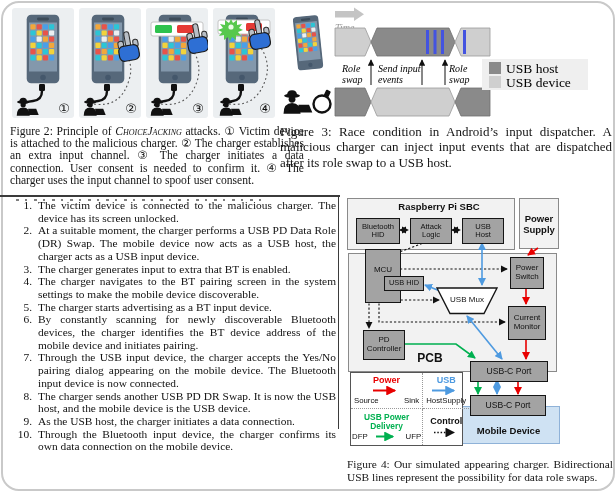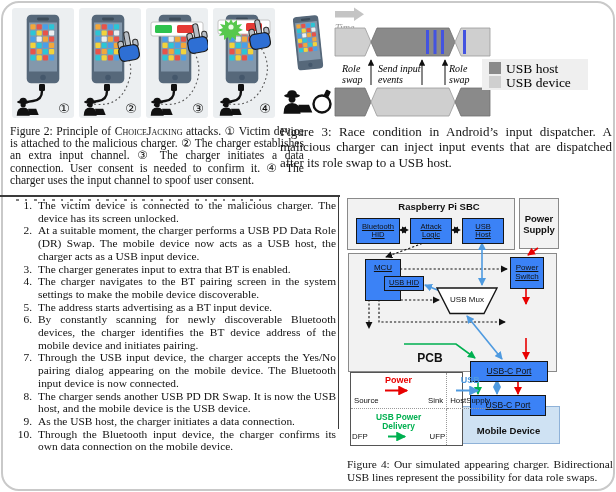--- a/index.html
+++ b/index.html
@@ -6,21 +6,21 @@
   .page{position:relative;width:616px;height:492px;background:#fff;overflow:hidden;
         font-family:"Liberation Serif","DejaVu Sans",serif;color:#111;}
   .card-border{position:absolute;inset:1px;border:2px solid #c9c9c9;border-radius:18px;pointer-events:none;}
 
   
   .f2-panel{position:absolute;top:8px;width:62px;height:110px;background:#eceff1;border-radius:3px;}
   .f2-num{position:absolute;right:4px;bottom:2px;font-size:13px;color:#111;
           font-family:"DejaVu Sans","Liberation Serif",serif;}
   .caption{position:absolute;text-align:justify;color:#151515;}
   .cap2{left:10px;top:126px;width:294px;font-size:11.6px;line-height:12.2px;}
-  .sc{font-variant:small-caps;}
+  .sc{font-variant:small-caps;font-style:italic;}
   .cap3{left:280px;top:124px;width:332px;font-size:13px;line-height:15.4px;}
   .cap4{left:347px;top:458px;width:266px;font-size:11.4px;line-height:12.8px;}
 
   
   .hrule{position:absolute;left:0;top:194.5px;width:340px;height:2px;background:#3b3b3b;}
   .vrule{position:absolute;left:337.5px;top:195px;width:1.5px;height:234px;background:#3b3b3b;}
   .frag{position:absolute;left:16px;top:198.5px;width:250px;height:2.2px;opacity:.75;
         background:repeating-linear-gradient(90deg,#555 0 3px,transparent 3px 9px,#555 9px 11px,transparent 11px 18px);}
 
   
@@ -31,34 +31,34 @@
 
   
   .fig3{position:absolute;left:280px;top:4px;width:332px;height:118px;}
   .f3txt{font-family:"Liberation Serif",serif;}
 
   
   .fig4{position:absolute;left:344px;top:196px;width:268px;height:260px;
         font-family:"Liberation Sans","DejaVu Sans",sans-serif;}
   .f4container{position:absolute;background:#f2f2f2;border:1px solid #8a8a8a;z-index:1;}
   .f4svg{position:absolute;inset:0;z-index:2;pointer-events:none;}
-  .f4box{position:absolute;background:#3b82f6;border:1.3px solid #151515;z-index:3;
+  .f4box{position:absolute;background:#a3a3a3;border:1.3px solid #151515;z-index:3;
          display:flex;align-items:center;justify-content:center;text-align:center;
-         font-size:8px;line-height:1.12;white-space:pre-line;color:#111;text-decoration:underline;}
+         font-size:8px;line-height:1.12;white-space:pre-line;color:#111;}
   .f4title{position:absolute;font-weight:bold;font-size:9.5px;text-align:center;z-index:2;white-space:pre-line;color:#111;}
   .f4mux{position:absolute;z-index:3;}
   .f4mobile{position:absolute;background:#cfe2f3;border:1px solid #8fb2d8;z-index:1;}
   .f4legend{position:absolute;left:6px;top:176px;width:111px;height:72px;border:1.2px solid #555;
             background:#fff;z-index:3;display:grid;grid-template-columns:1fr 1fr;grid-template-rows:1fr 1fr;}
   .lcell{display:flex;flex-direction:column;align-items:center;justify-content:center;gap:1px;padding:1px;}
   .lcell.br{border-right:1px dotted #999;}
   .lcell.bb{border-bottom:1px dotted #999;}
   .ltitle{font-weight:bold;font-size:9px;line-height:1.05;text-align:center;white-space:pre-line;}
   .lrow{display:flex;justify-content:space-between;width:100%;font-size:7.8px;padding:0 2px;box-sizing:border-box;}
-  .lrow3{display:flex;align-items:center;gap:18px;font-size:7.8px;}
+  .lrow3{display:flex;align-items:center;gap:6px;font-size:7.8px;}
   .red{color:#e80000;} .blue{color:#4e9ae0;} .green{color:#00b050;}
 </style>
 </head>
 <body>
 
 <div class="page">
   <div class="card-border"></div>
 
   <svg width="0" height="0" style="position:absolute" aria-hidden="true">
     <defs>
@@ -254,21 +254,21 @@
     <div class="step">
         <span class="step-num">3.</span>
         <span class="step-text">The charger generates input to extra that BT is enabled.</span>
       </div>
     <div class="step">
         <span class="step-num">4.</span>
         <span class="step-text">The charger navigates to the BT pairing screen in the system settings to make the mobile device discoverable.</span>
       </div>
     <div class="step">
         <span class="step-num">5.</span>
-        <span class="step-text">The address starts advertising as a BT input device.</span>
+        <span class="step-text">The charger starts advertising as a BT input device.</span>
       </div>
     <div class="step">
         <span class="step-num">6.</span>
         <span class="step-text">By constantly scanning for newly discoverable Bluetooth devices, the charger identifies the BT device address of the mobile device and initiates pairing.</span>
       </div>
     <div class="step">
         <span class="step-num">7.</span>
         <span class="step-text">Through the USB input device, the charger accepts the Yes/No pairing dialog appearing on the mobile device. The Bluetooth input device is now connected.</span>
       </div>
     <div class="step">
@@ -318,28 +318,32 @@
       <polyline points="60,148 112,148 131,162" fill="none" stroke="#00b050" stroke-width="1.6" marker-end="url(#mG)"></polyline>
       <line x1="134" y1="184" x2="134" y2="198" stroke="#00b050" stroke-width="1.6" marker-end="url(#mG)"></line>
     </svg>
 
     <div class="f4box" style="left:12px;top:22px;width:42px;height:24px;font-size:7.6px">Bluetooth
 HID</div>
     <div class="f4box" style="left:66px;top:22px;width:40px;height:24px;font-size:7.6px">Attack
 Logic</div>
     <div class="f4box" style="left:118px;top:22px;width:40px;height:24px;font-size:7.6px">USB
 Host</div>
-    <div class="f4box" style="left:21px;top:63px;width:34px;height:36px;align-items:flex-start;padding-top:4px">MCU</div>
+    <div class="f4box" style="left:21px;top:53px;width:34px;height:36px;align-items:flex-start;padding-top:16px">MCU</div>
     <div class="f4box" style="left:40px;top:80px;width:38px;height:13px;font-size:7.4px">USB HID</div>
     <svg class="f4mux" style="left:92px;top:91px" width="62" height="28">
       <polygon points="1,1 61,1 48,26.5 14,26.5" fill="#fff" stroke="#151515" stroke-width="1.4"></polygon>
       <text x="31" y="15" text-anchor="middle" font-size="8" font-family="Liberation Sans, sans-serif" fill="#111">USB Mux</text>
     </svg>
     <div class="f4box" style="left:166px;top:61px;width:32px;height:30px">Power
 Switch</div>
+    <div class="f4box" style="left:164px;top:110px;width:36px;height:32px">Current
+Monitor</div>
+    <div class="f4box" style="left:19px;top:134px;width:40px;height:28px">PD
+Controller</div>
     <div class="f4box" style="left:126px;top:165px;width:76px;height:19px;font-size:8.6px">USB-C Port</div>
     <div class="f4mobile" style="left:113px;top:210px;width:101px;height:36px">
       <div class="f4title" style="left:0;right:0;top:18px;position:absolute">Mobile Device</div>
     </div>
     <div class="f4box" style="left:126px;top:199px;width:74px;height:19px;font-size:8.6px">USB-C Port</div>
 
     <div class="f4legend">
       <div class="lcell br bb">
         <span class="ltitle red">Power</span>
         <svg width="32" height="9">
@@ -364,17 +368,23 @@
         <span class="ltitle green" style="font-size:8.4px">USB Power
 Delivery</span>
         <div class="lrow3">
           <span>DFP</span>
           <svg width="26" height="9">
               <line x1="2" y1="4.5" x2="19" y2="4.5" stroke="#00b050" stroke-width="2" marker-end="url(#mG)"></line>
             </svg>
           <span>UFP</span>
         </div>
       </div>
+      <div class="lcell">
+        <span class="ltitle">Control</span>
+        <svg width="32" height="9">
+            <line x1="4" y1="4.5" x2="24" y2="4.5" stroke="#111" stroke-width="1.5" stroke-dasharray="1.5 1.8" marker-end="url(#mA)"></line>
+          </svg>
+      </div>
     </div>
   </div>
 
   <div class="caption cap4">Figure 4: Our simulated appearing charger. Bidirectional USB lines represent the possibility for data role swaps.</div>
 </div>
 
 </body></html>

